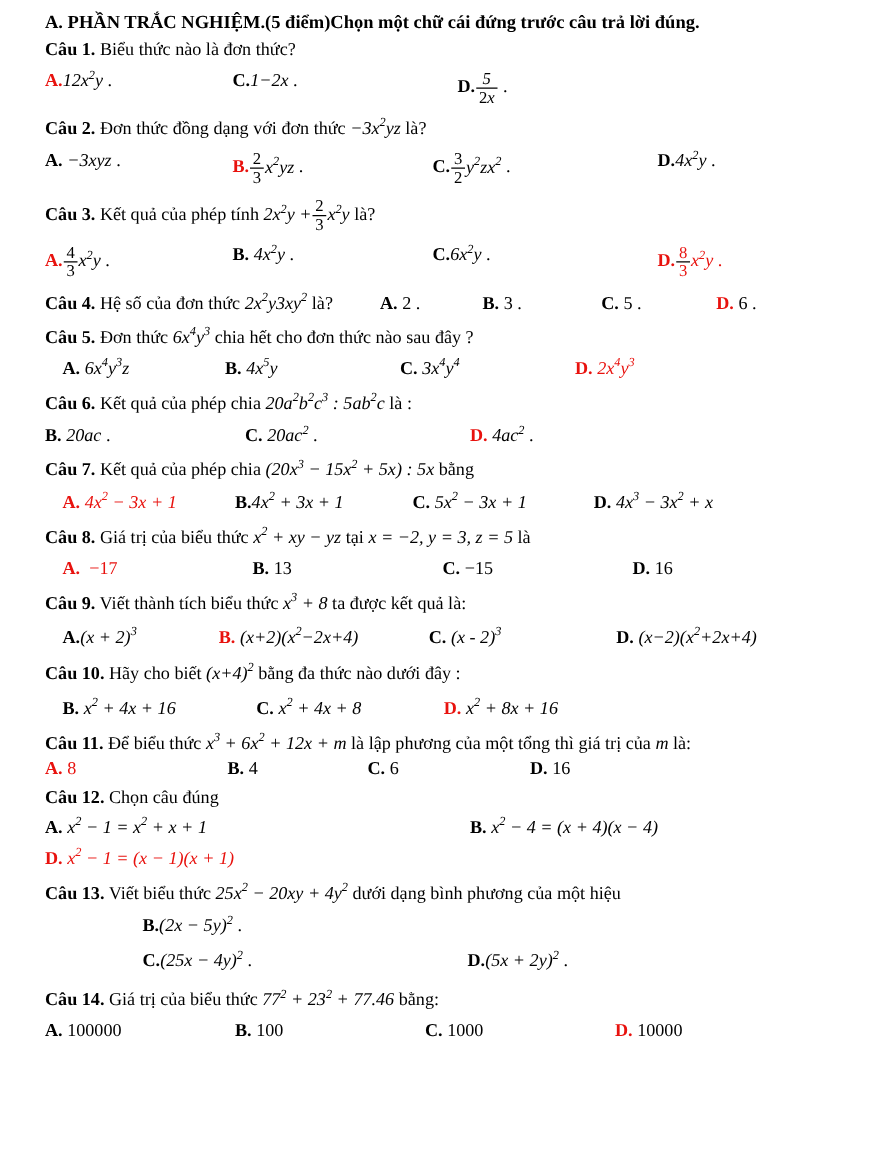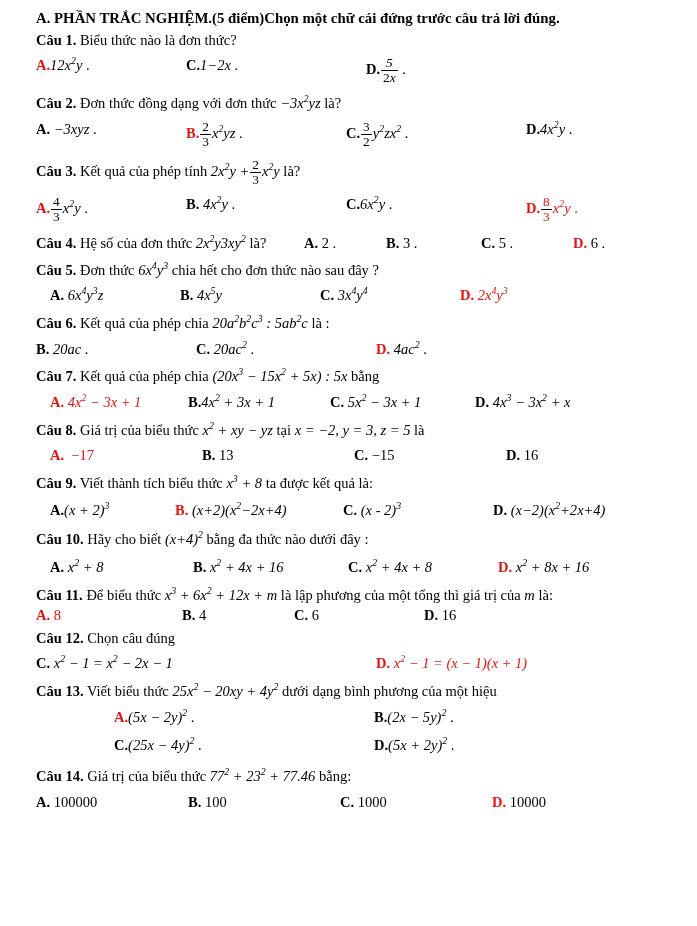--- a/index.html
+++ b/index.html
@@ -247,23 +247,20 @@
     <div class="opt">
       <span class="lbl">D.</span> <span class="mathit">(<i>x</i>−2)(<i>x</i><sup>2</sup>+2<i>x</i>+4)</span>
     </div>
   </div>
 
   <div class="q" style="margin-top:10px;">
     <span class="qlabel">Câu 10.</span>
     <span>Hãy cho biết <span class="mathit">(<i>x</i>+4)<sup>2</sup></span> bằng đa thức nào dưới đây :</span>
   </div>
   <div class="opts indent" style="margin-top:10px;">
-    <div class="opt" style="width:143px;">
-      <span class="lbl">A.</span> <span class="mathit"><i>x</i><sup>2</sup> + 8</span>
-    </div>
     <div class="opt" style="width:155px;">
       <span class="lbl">B.</span> <span class="mathit"><i>x</i><sup>2</sup> + 4<i>x</i> + 16</span>
     </div>
     <div class="opt" style="width:150px;">
       <span class="lbl">C.</span> <span class="mathit"><i>x</i><sup>2</sup> + 4<i>x</i> + 8</span>
     </div>
     <div class="opt">
       <span class="lbl red">D.</span> <span class="mathit"><i>x</i><sup>2</sup> + 8<i>x</i> + 16</span>
     </div>
   </div>
@@ -284,37 +281,39 @@
     </div>
     <div class="opt">
       <span class="lbl">D.</span> 16
     </div>
   </div>
 
   <div class="q" style="margin-top:5px;">
     <span class="qlabel">Câu 12.</span>
     <span>Chọn câu đúng</span>
   </div>
+  <div class="opts" style="margin-top:5px;">
+    <div class="opt" style="width:340px;">
+      <span class="lbl">A.</span> <span class="mathit"><i>x</i><sup>2</sup> − 1 = <i>x</i><sup>2</sup> + <i>x</i> + 1</span>
+    </div>
+    <div class="opt">
+      <span class="lbl">B.</span> <span class="mathit"><i>x</i><sup>2</sup> − 4 = (<i>x</i> + 4)(<i>x</i> − 4)</span>
+    </div>
+  </div>
   <div class="opts" style="margin-top:6px;">
-    <div class="opt" style="width:340px;">
-      <span class="lbl">C.</span> <span class="mathit"><i>x</i><sup>2</sup> − 1 = <i>x</i><sup>2</sup> − 2<i>x</i> − 1</span>
-    </div>
     <div class="opt red">
       <span class="lbl">D.</span> <span class="mathit"><i>x</i><sup>2</sup> − 1 = (<i>x</i> − 1)(<i>x</i> + 1)</span>
     </div>
   </div>
 
   <div class="q" style="margin-top:9px;">
     <span class="qlabel">Câu 13.</span>
     <span>Viết biểu thức <span class="mathit">25<i>x</i><sup>2</sup> − 20<i>xy</i> + 4<i>y</i><sup>2</sup></span> dưới dạng bình phương của một hiệu</span>
   </div>
   <div class="opts" style="margin-top:8px; margin-left:100px;">
-    <div class="opt" style="width:260px;">
-      <span class="lbl red">A.</span><span class="mathit">(5<i>x</i> − 2<i>y</i>)<sup>2</sup></span> .
-    </div>
     <div class="opt">
       <span class="lbl">B.</span><span class="mathit">(2<i>x</i> − 5<i>y</i>)<sup>2</sup></span> .
     </div>
   </div>
   <div class="opts" style="margin-top:9px; margin-left:100px;">
     <div class="opt" style="width:260px;">
       <span class="lbl">C.</span><span class="mathit">(25<i>x</i> − 4<i>y</i>)<sup>2</sup></span> .
     </div>
     <div class="opt">
       <span class="lbl">D.</span><span class="mathit">(5<i>x</i> + 2<i>y</i>)<sup>2</sup></span> .

